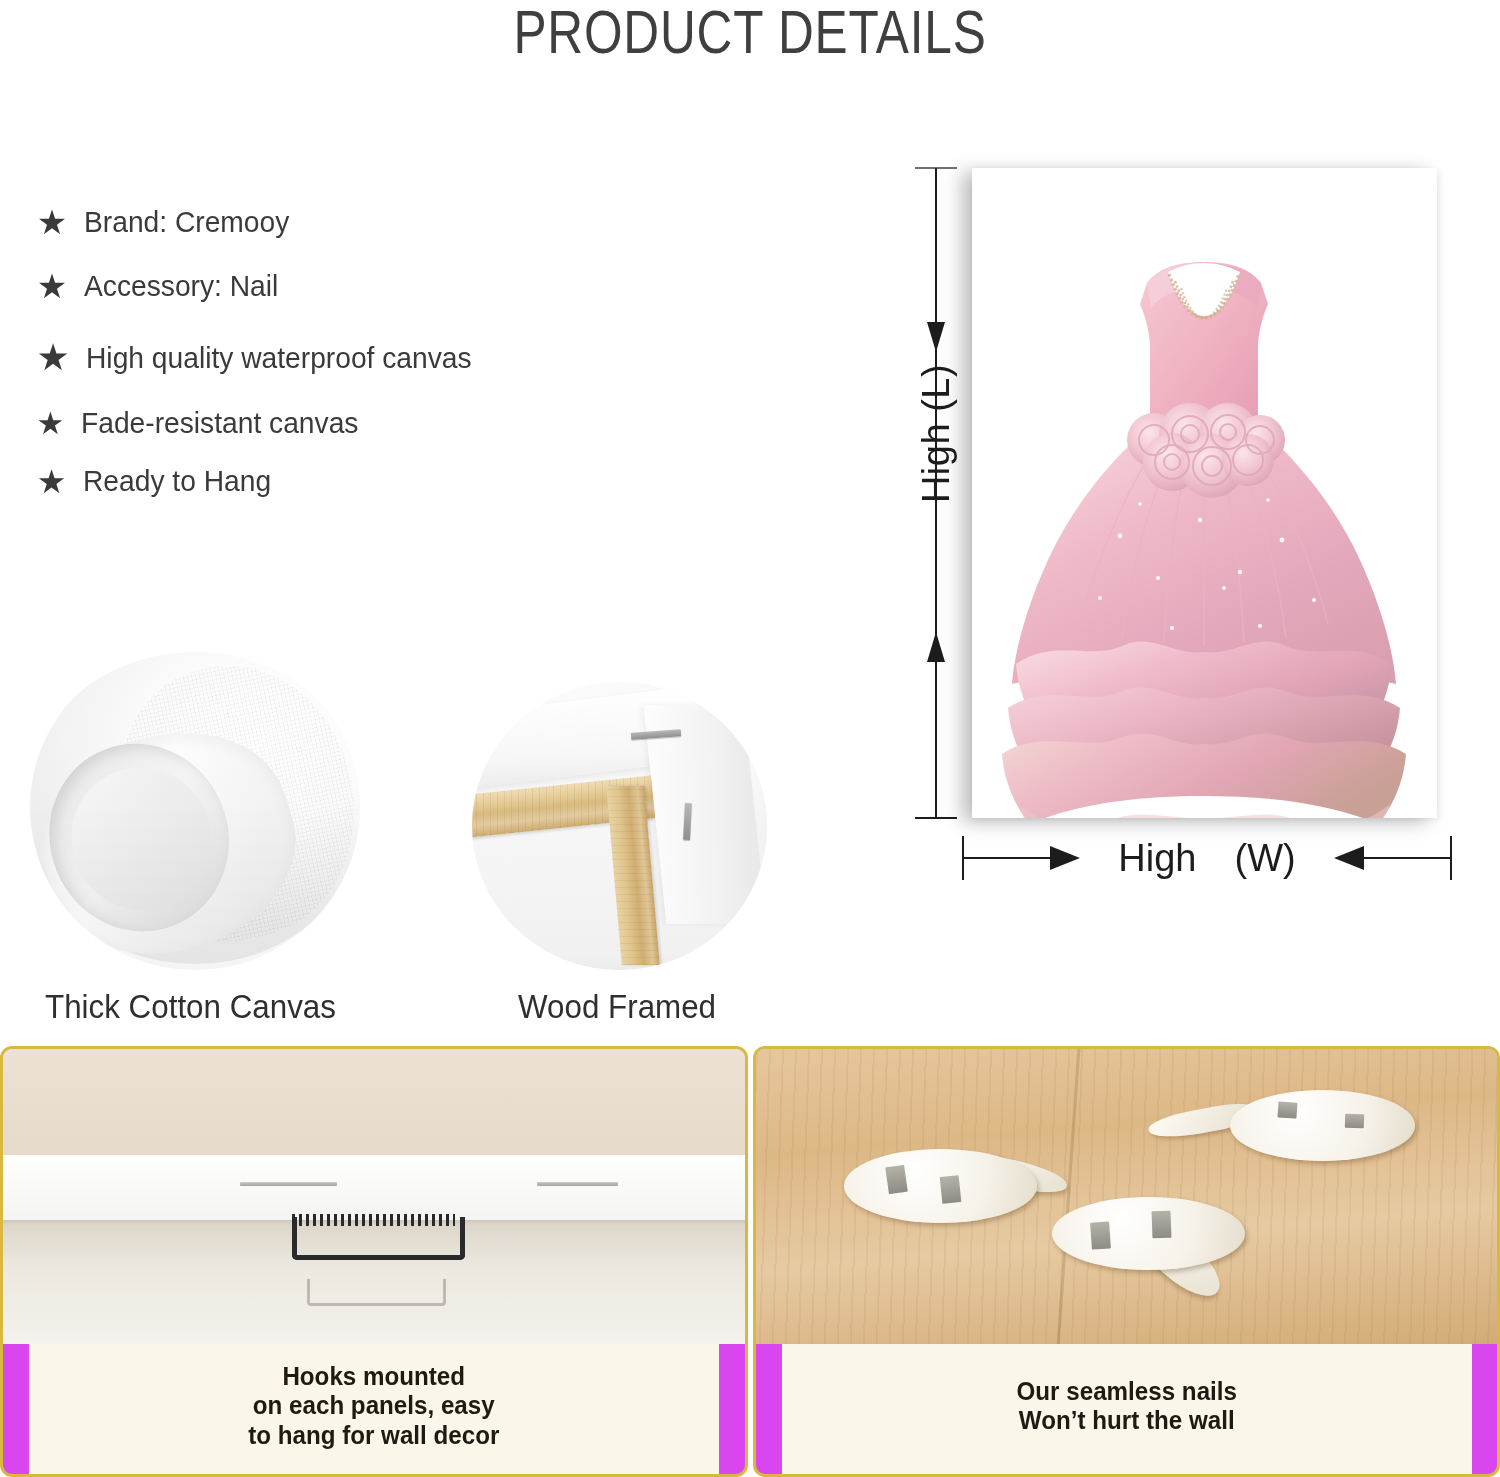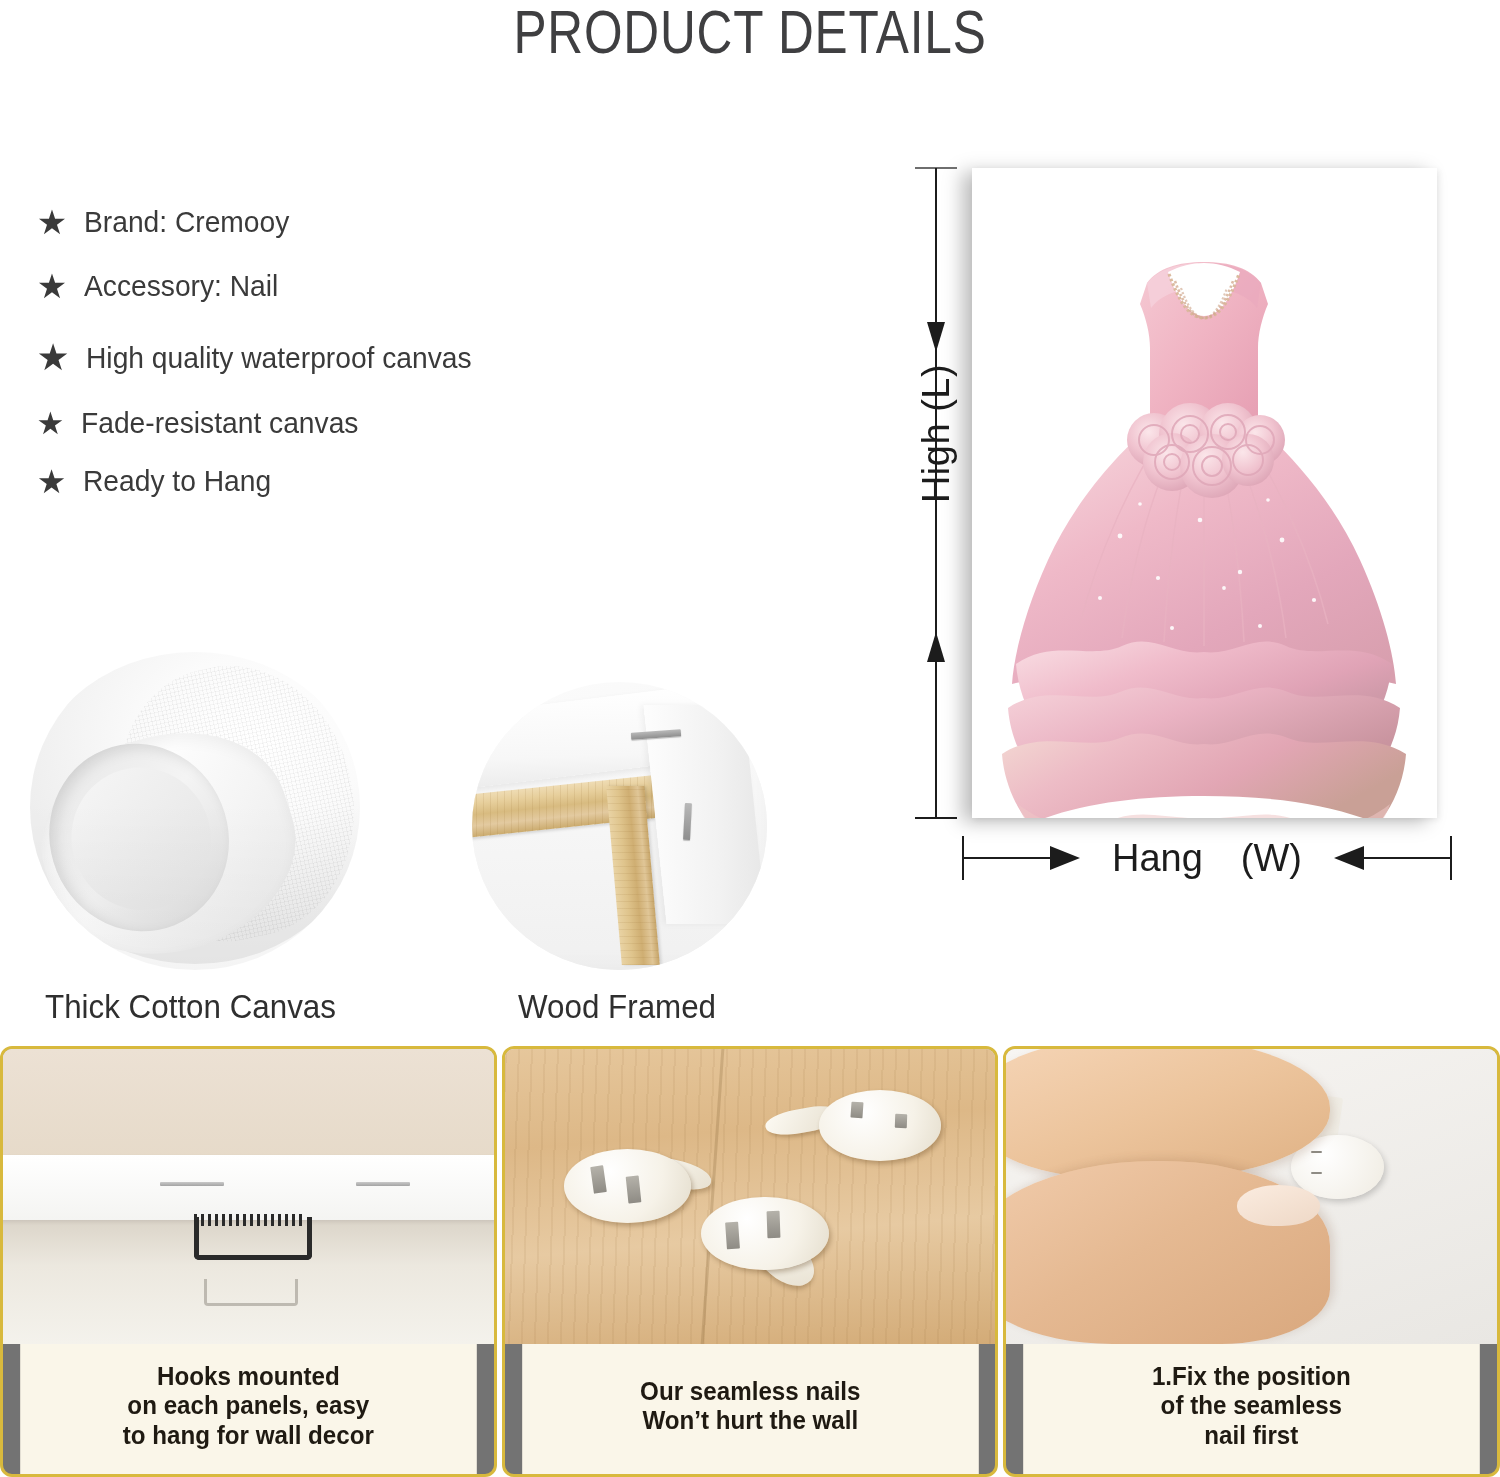--- a/index.html
+++ b/index.html
@@ -328,21 +328,21 @@
     position: absolute;
     left: 0; top: 1046px;
     width: 1500px; height: 431px;
     display: flex;
     gap: 5px;
   }
   .step-panel {
     flex: 1 1 0;
     border: 3px solid #d8b93d;
     border-radius: 12px;
-    background: #737373;
+    background: #d946ef;
     overflow: hidden;
     display: flex;
     flex-direction: column;
     box-sizing: border-box;
   }
   .step-photo {
     flex: 0 0 295px;
     position: relative;
     overflow: hidden;
     background: #f3f0e6;
@@ -669,21 +669,21 @@
   <div class="dim-v-line"></div>
   <div class="arrow-down"></div>
   <div class="arrow-up"></div>
   <div class="dim-tick-bottom"></div>
   <div class="dim-v-label">High&nbsp;(L)</div>
 
   <div class="dim-h-row">
     <div class="dim-end-tick left"></div>
     <div class="dim-h-bar left"></div>
     <div class="arrow-right"></div>
-    <div class="dim-h-label">Hang (W)</div>
+    <div class="dim-h-label">High (W)</div>
     <div class="arrow-left"></div>
     <div class="dim-h-bar right"></div>
     <div class="dim-end-tick right"></div>
   </div>
 </div>
 
 <div class="steps">
 
   <div class="step-panel">
     <div class="step-photo">
@@ -724,32 +724,16 @@
         <div class="hook-tail" style="left:40%; top:58%; width:52%; height:56%; border-radius:40% 46% 52% 34%; transform:rotate(42deg);"></div>
         <div class="hook-head"></div>
         <div class="hook-pin" style="left:20%; top:34%; transform:rotate(-4deg);"></div>
         <div class="hook-pin" style="left:52%; top:20%; transform:rotate(-2deg);"></div>
       </div>
     </div>
     <div class="step-caption">Our seamless nails
 Won’t hurt the wall</div>
   </div>
 
-  <div class="step-panel">
-    <div class="step-photo">
-      <div class="p3-wall"></div>
-      <div class="p3-hook-tail"></div>
-      <div class="p3-hook">
-        <div class="p3-pin" style="left:22%; top:26%;"></div>
-        <div class="p3-pin" style="left:22%; top:58%;"></div>
-      </div>
-      <div class="p3-index"></div>
-      <div class="p3-thumb"></div>
-      <div class="p3-nail"></div>
-    </div>
-    <div class="step-caption">1.Fix the position
-of the seamless
-nail first</div>
-  </div>
 
 
 
 </div>
 
 </body></html>

